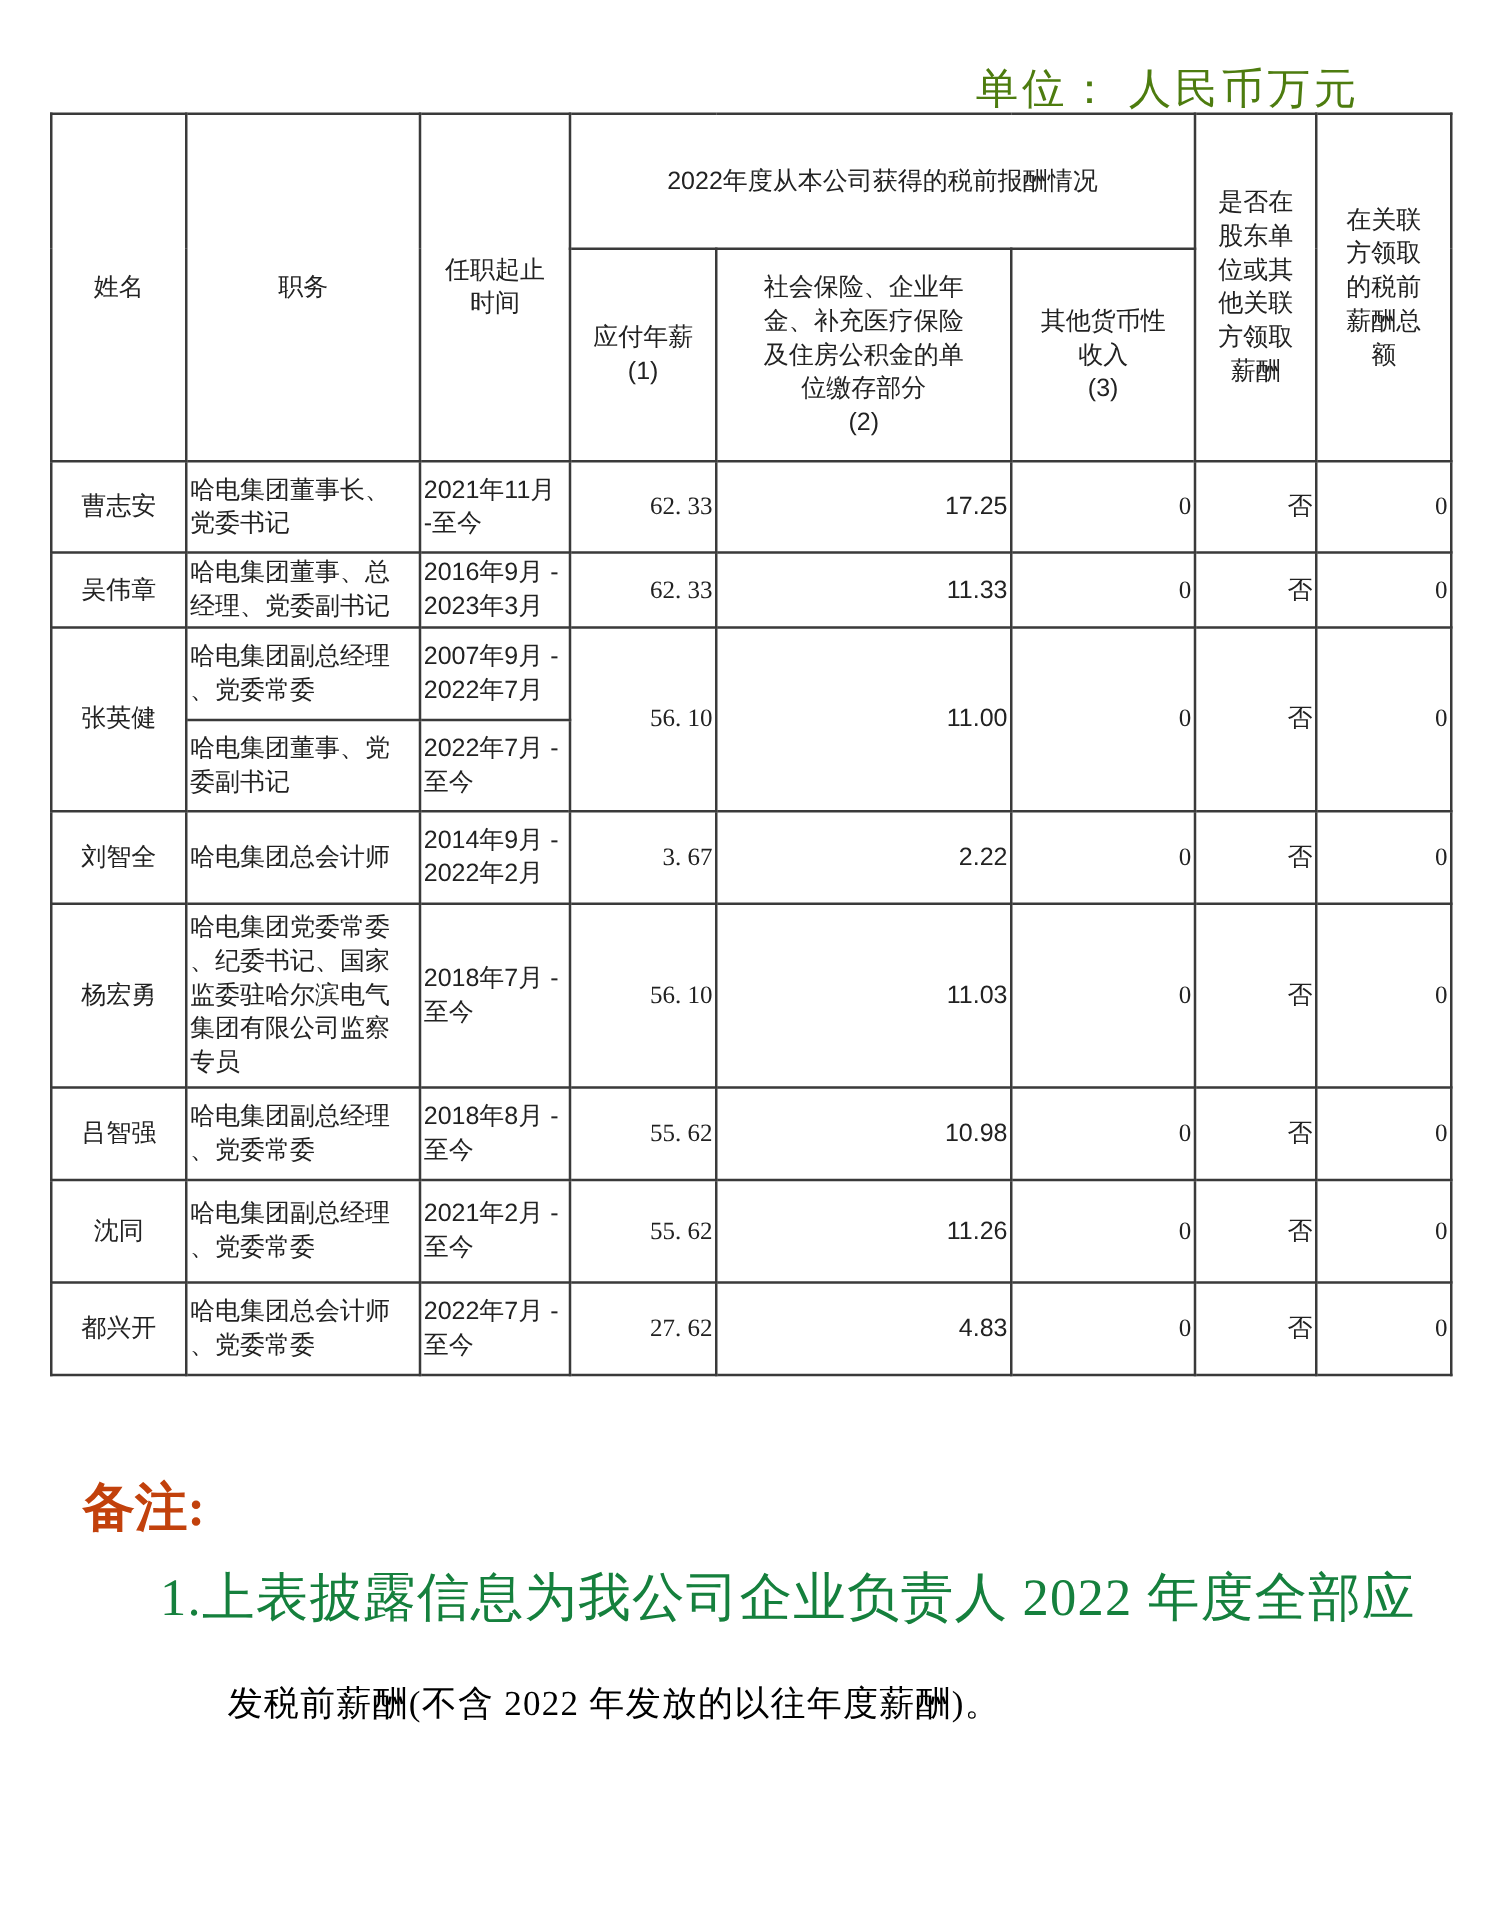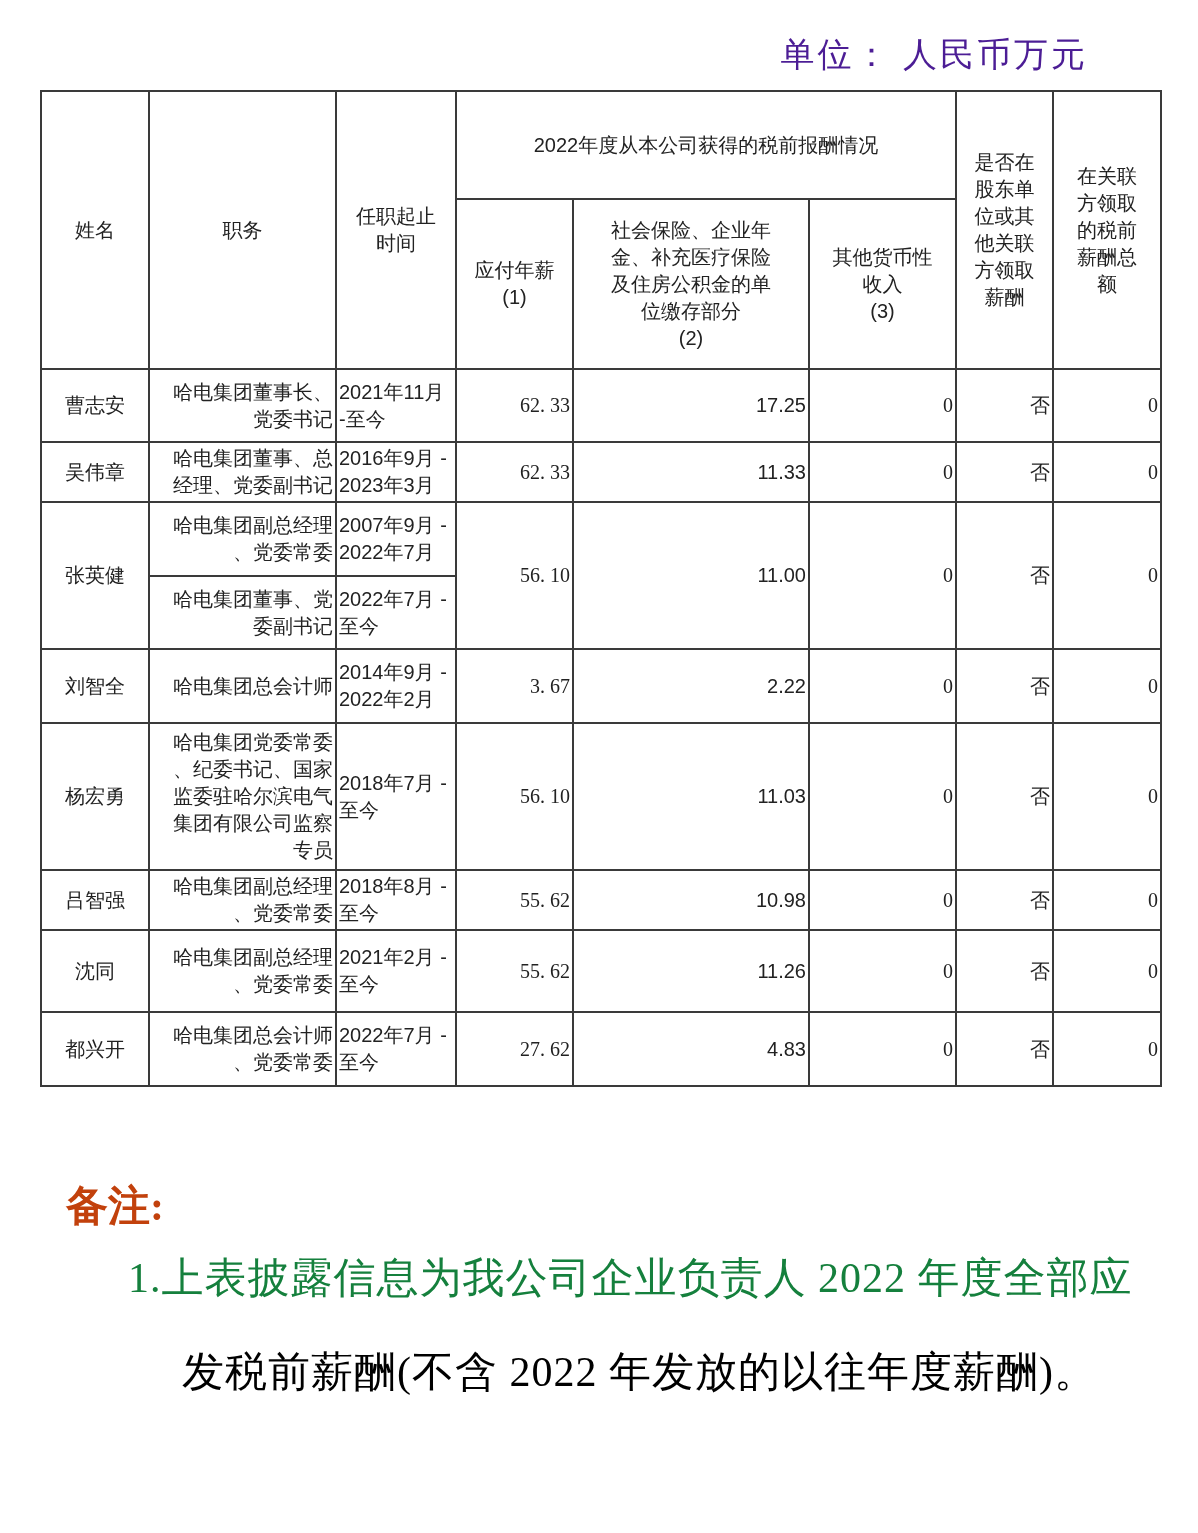--- a/index.html
+++ b/index.html
@@ -12,25 +12,25 @@
     color: #1f1f1f;
   }
   .page {
     position: relative;
     width: 1198px; height: 1533px;
     overflow: hidden;
     background: #ffffff;
   }
   .unit-label {
     position: absolute;
-    top: 32px; right: 110px;
+    top: 48px; right: 110px;
     font-family: "Liberation Serif", serif;
     font-size: 34px;
     letter-spacing: 3px;
-    color: #4c1d95;
+    color: #4d7c0f;
     white-space: pre;
   }
   table.comp {
     position: absolute;
     left: 40px; top: 90px;
     width: 1120px;
     border-collapse: collapse;
     table-layout: fixed;
   }
   table.comp th, table.comp td {
@@ -39,21 +39,21 @@
     font-size: 20px;
     line-height: 1.35;
     vertical-align: middle;
     padding: 2px;
     color: #222222;
     overflow: hidden;
   }
   table.comp th { text-align: center; }
   .pre { white-space: pre-line; }
   td.c-name  { text-align: center; }
-  td.c-pos   { text-align: right; margin-top: 48px; }
+  td.c-pos   { text-align: left; margin-top: 48px; }
   td.c-term  { text-align: left; padding-left: 4px; }
   td.c-salary{ text-align: right; padding-right: 12px; font-family: "Liberation Serif", serif; margin-top: 36px; }
   td.c-ins   { text-align: right; padding-right: 3px;  font-family: Liberation Sans, sans-serif; }
   td.c-other { text-align: right; padding-right: 4px;  font-family: "Liberation Serif", serif; }
   td.c-flag  { text-align: right; padding-right: 3px; }
   td.c-rel   { text-align: right; padding-right: 8px;  font-family: "Liberation Serif", serif; }
   .note-heading {
     position: absolute;
     left: 66px; top: 1178px;
     font-family: "Liberation Serif", serif;
@@ -67,21 +67,21 @@
     font-family: "Liberation Serif", serif;
     font-size: 42px;
     color: #15803d;
     letter-spacing: 1px;
     white-space: pre;
   }
   .note-line2 {
     position: absolute;
     left: 182px; top: 1344px;
     font-family: "Liberation Serif", serif;
-    font-size: 42px;
+    font-size: 28px;
     color: #000000;
     letter-spacing: 1px;
     white-space: pre;
   }
 </style>
 </head>
 <body>
 
 <div class="page">
 
@@ -192,21 +192,21 @@
 集团有限公司监察
 专员</td>
         <td class="c-term pre">2018年7月 -
 至今</td>
         <td class="c-salary">56. 10</td>
         <td class="c-ins">11.03</td>
         <td class="c-other">0</td>
         <td class="c-flag">否</td>
         <td class="c-rel">0</td>
       </tr>
-      <tr style="height:60px">
+      <tr style="height:74px">
         <td class="c-name">吕智强</td>
         <td class="c-pos pre">哈电集团副总经理
 、党委常委</td>
         <td class="c-term pre">2018年8月 -
 至今</td>
         <td class="c-salary">55. 62</td>
         <td class="c-ins">10.98</td>
         <td class="c-other">0</td>
         <td class="c-flag">否</td>
         <td class="c-rel">0</td>

